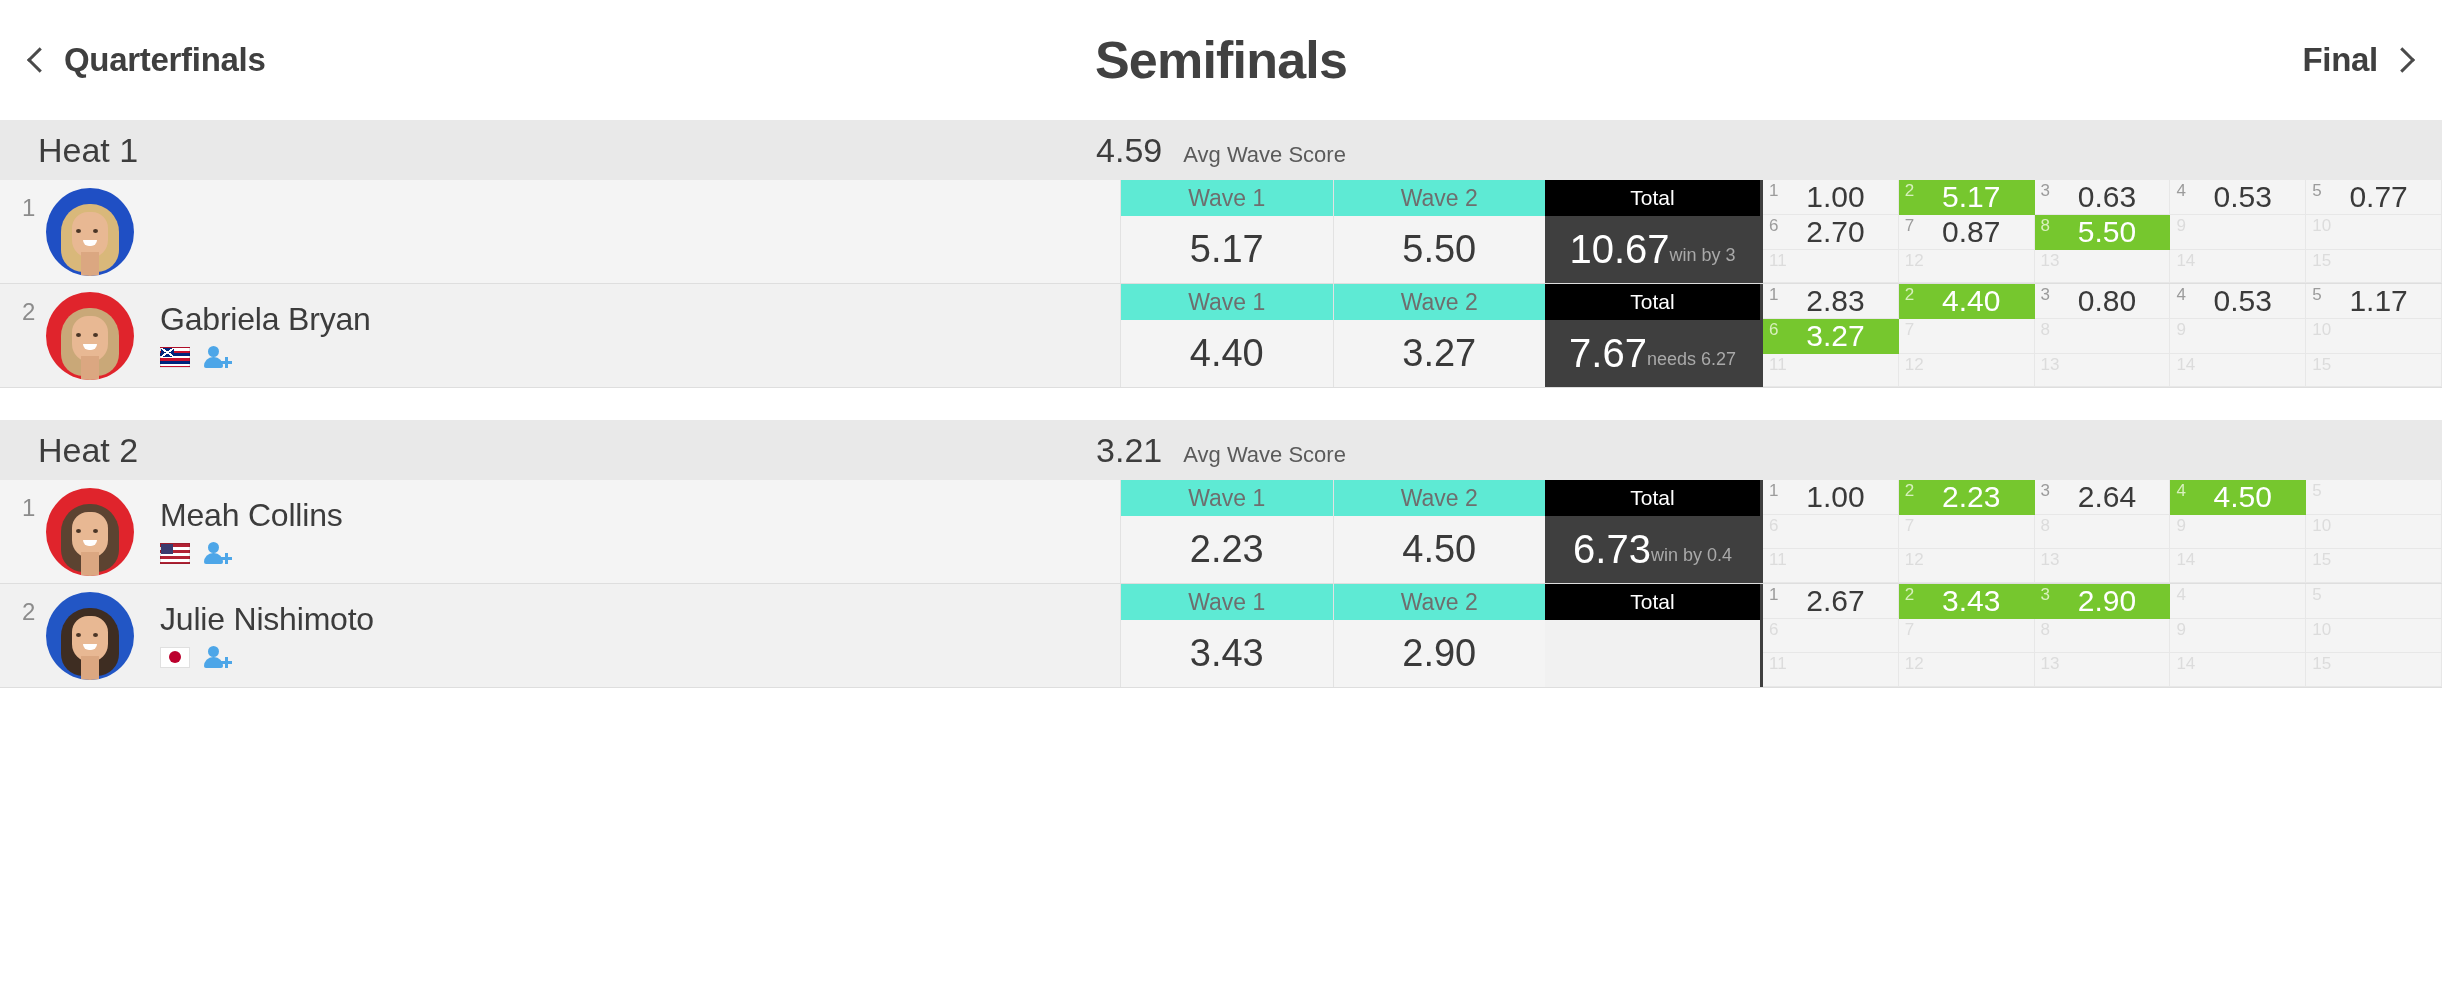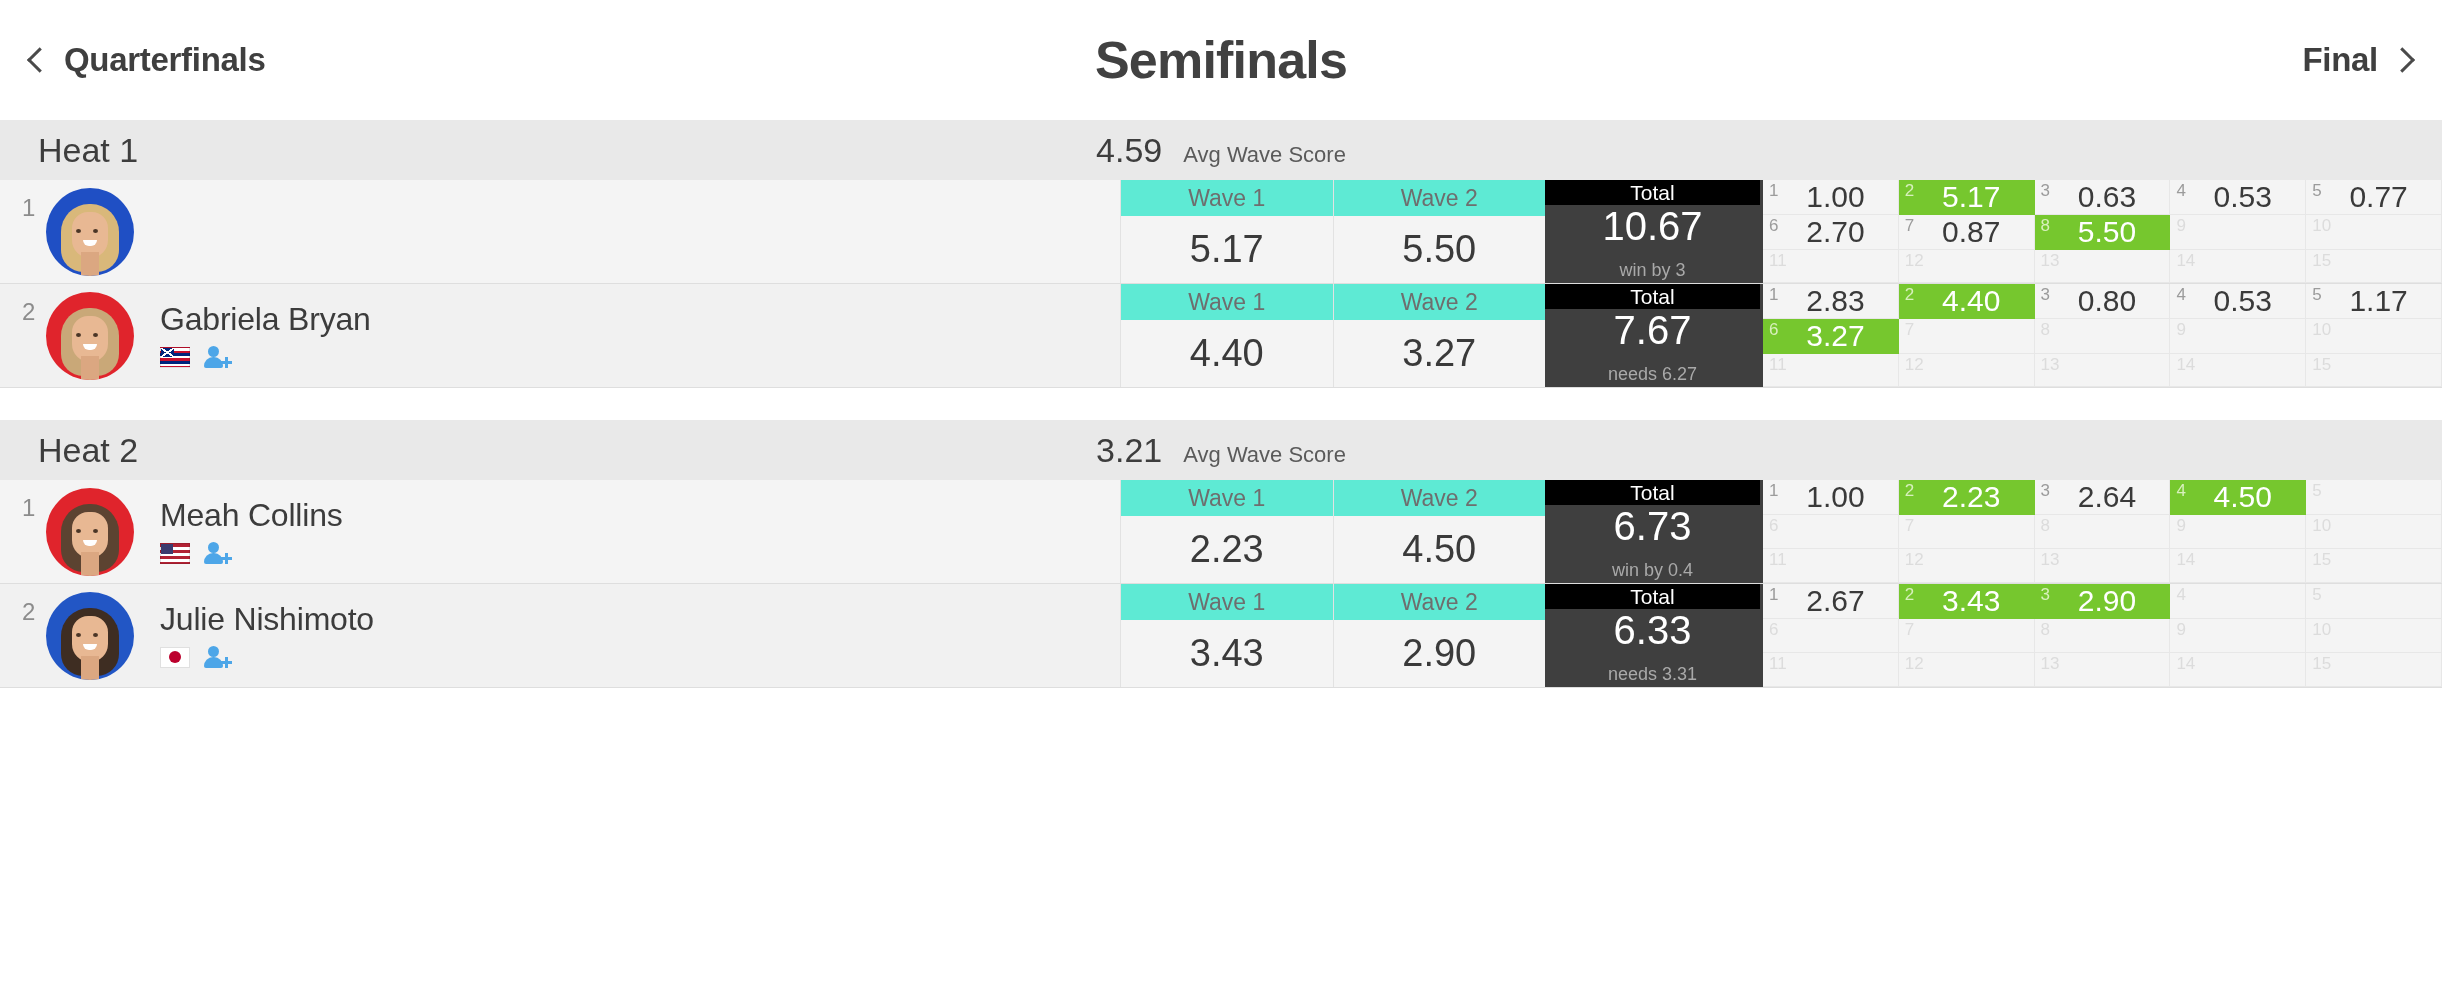--- a/index.html
+++ b/index.html
@@ -351,21 +351,21 @@
     font-size: 21px;
     display: flex;
     align-items: center;
     justify-content: center;
   }
   .total-col .tc-body {
     flex: 1;
     background: #3f3f3f;
     color: #ffffff;
     display: flex;
-    flex-direction: column;
+    flex-direction: row;
     align-items: center;
     justify-content: center;
     padding-bottom: 2px;
   }
   .total-col .tc-val {
     font-size: 40px;
     line-height: 1.05;
   }
   .total-col .tc-note {
     font-size: 18px;
@@ -777,24 +777,20 @@
             <div class="sc-head">Wave 1</div>
             <div class="sc-val">3.43</div>
           </div>
           <div class="score-col">
             <div class="sc-head">Wave 2</div>
             <div class="sc-val">2.90</div>
           </div>
         </div>
         <div class="total-col">
           <div class="tc-head">Total</div>
-          <div class="tc-body">
-            <div class="tc-val">6.33</div>
-            <div class="tc-note">needs 3.31</div>
-          </div>
         </div>
         <div class="wave-grid">
           <div class="wcell">
             <span class="wnum">1</span>
             <span class="wval">2.67</span>
           </div>
           <div class="wcell counted">
             <span class="wnum">2</span>
             <span class="wval">3.43</span>
           </div>

